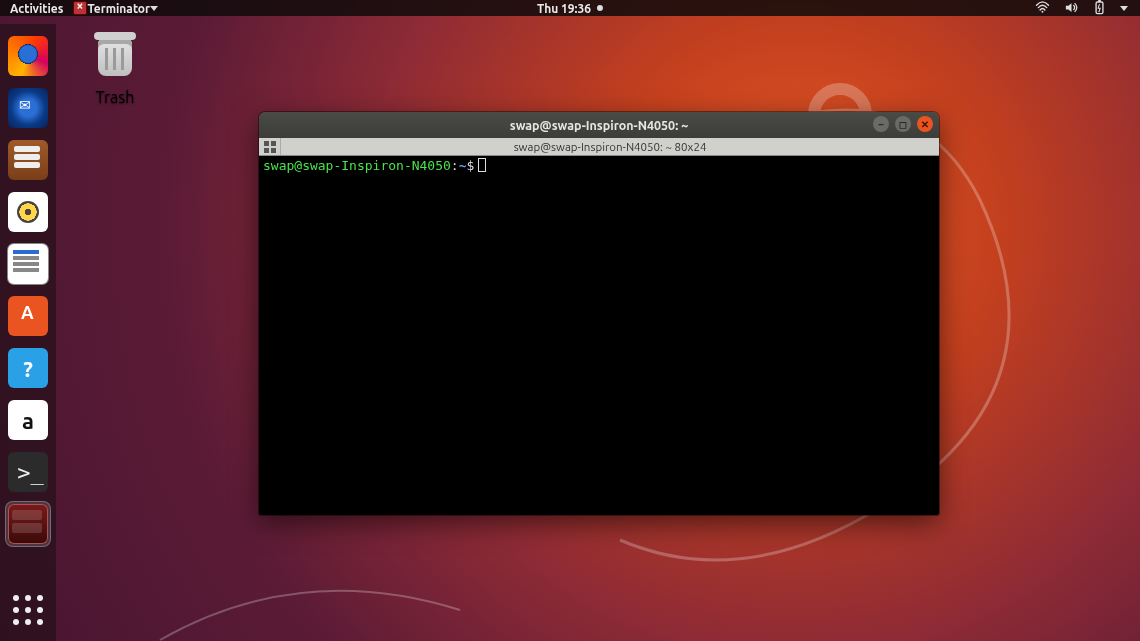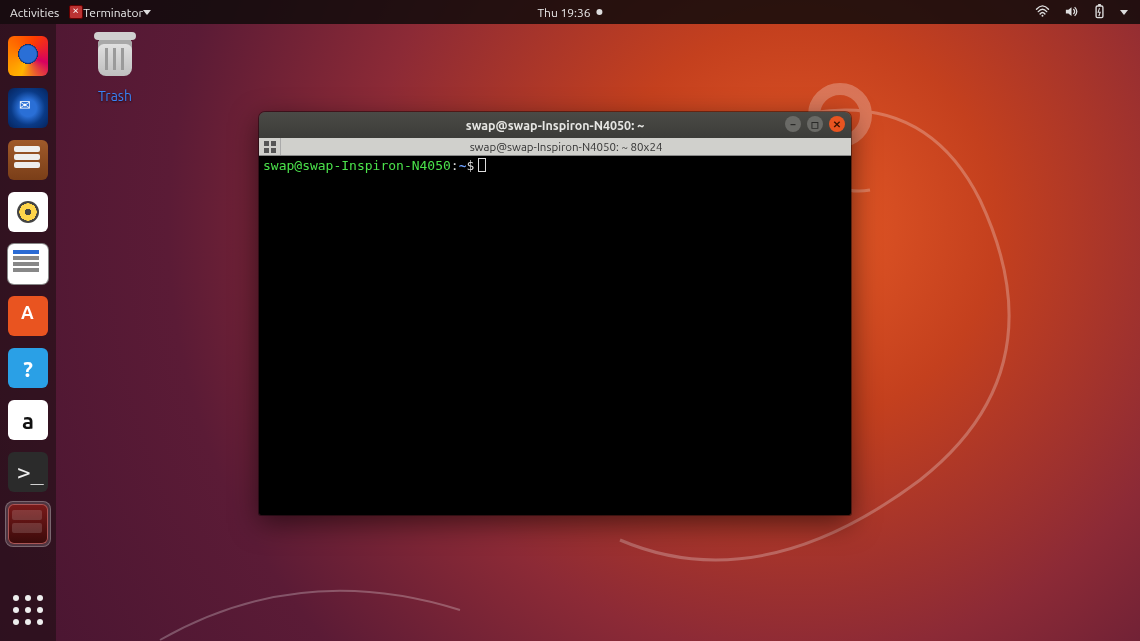--- a/index.html
+++ b/index.html
@@ -4,24 +4,24 @@
 <style>
   * { margin: 0; padding: 0; box-sizing: border-box; }
   html, body { width: 1140px; height: 641px; overflow: hidden; font-family: Ubuntu, "Segoe UI", sans-serif; }
   body {
     background: radial-gradient(circle at 70% 35%, #e65a26 0%, #c4401e 22%, #8c2a36 48%, #5b1b36 70%, #481531 100%);
     position: relative;
     color: #fff;
   }
   
   .topbar {
-    position: absolute; left: 0; top: 0; right: 0; height: 24px;
+    position: absolute; left: 0; top: 0; right: 0; height: 16px;
     background: rgba(15,10,10,0.85);
     display: flex; align-items: center;
-    font-size: 12px; font-weight: normal;
+    font-size: 12px; font-weight: bold;
     color: #eaeaea;
     z-index: 50;
   }
   .topbar .left { display: flex; align-items: center; gap: 10px; padding-left: 10px; }
   .topbar .left .app { display: flex; align-items: center; }
   .topbar .left .app .icon {
     width: 14px; height: 14px; background: #b33; border: 1px solid #600; border-radius: 2px;
     position: relative;
   }
   .topbar .left .app .icon::before {
@@ -74,35 +74,35 @@
     display: flex; align-items: center; justify-content: center;
     height: 46px;
   }
   .apps-grid .dots {
     display: grid; grid-template-columns: repeat(3, 6px); grid-template-rows: repeat(3,6px); gap: 6px;
   }
   .apps-grid .dots span { width:6px; height:6px; background:#eee; border-radius:50%; }
 
   
   .desktop-icon {
-    position: absolute; width: 70px; text-align: center; font-size: 14px;
-    color: #3b82f6; text-shadow: 0 1px 2px rgba(0,0,0,0.7);
+    position: absolute; width: 70px; text-align: center; font-size: 16px;
+    color: #000000; text-shadow: 0 1px 2px rgba(0,0,0,0.7);
   }
   .desktop-icon .glyph { width: 46px; height: 46px; margin: 0 auto 4px; }
   .trash-glyph {
     background: linear-gradient(#e6e6e6,#bfbfbf); border-radius: 6px 6px 8px 8px;
     position: relative; width: 34px; height: 38px; margin: 4px auto 4px;
     box-shadow: inset 0 6px 0 #a8a8a8;
   }
   .trash-glyph::before{content:"";position:absolute;left:-4px;top:-6px;width:42px;height:8px;background:#d0d0d0;border-radius:4px;}
   .trash-glyph::after{content:"";position:absolute;left:7px;top:10px;width:3px;height:22px;background:#9a9a9a;box-shadow:8px 0 0 #9a9a9a, 16px 0 0 #9a9a9a;}
 
   
   .window {
-    position: absolute; left: 259px; top: 112px; width: 592px; height: 403px;
+    position: absolute; left: 259px; top: 112px; width: 680px; height: 403px;
     border-radius: 6px 6px 2px 2px; overflow: hidden;
     box-shadow: 0 8px 28px rgba(0,0,0,0.55), 0 0 0 1px rgba(0,0,0,0.4);
     z-index: 45;
     display: flex; flex-direction: column;
   }
   .titlebar {
     height: 26px; background: linear-gradient(#4a4a46,#3c3c39);
     display: flex; align-items: center; justify-content: center;
     position: relative; font-size: 12.5px; font-weight: bold; color: #e6e6e3;
   }

